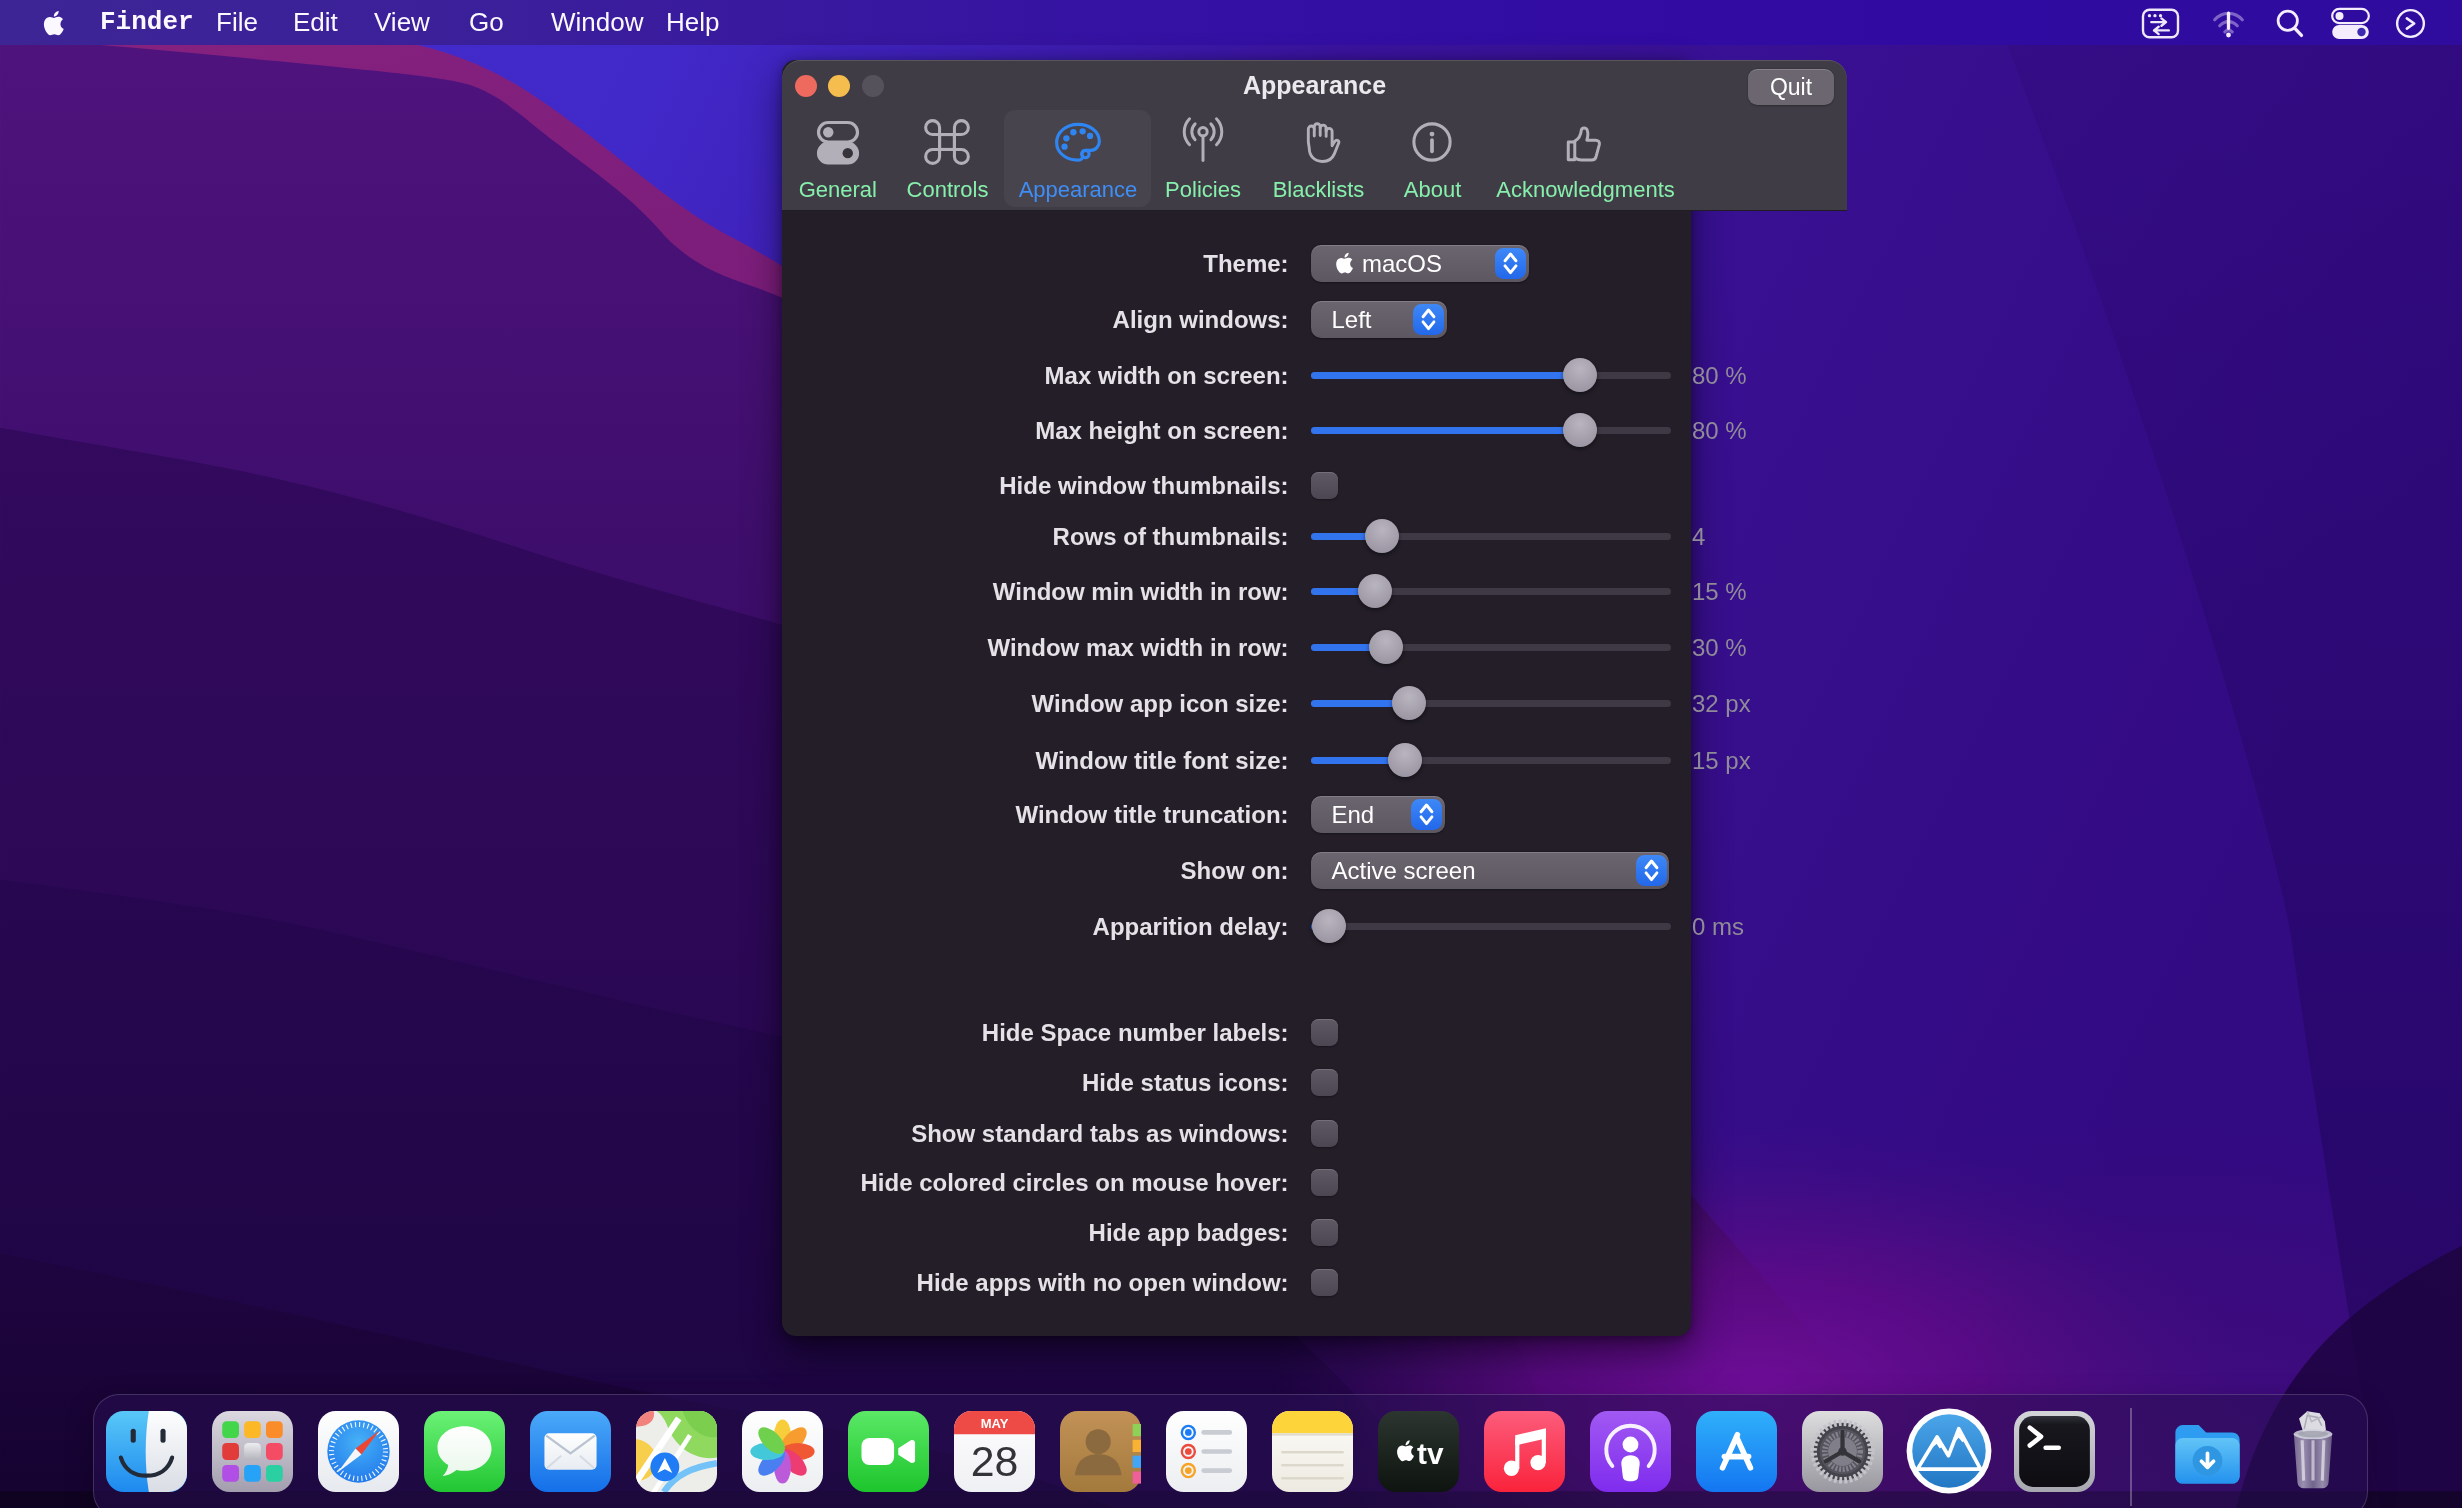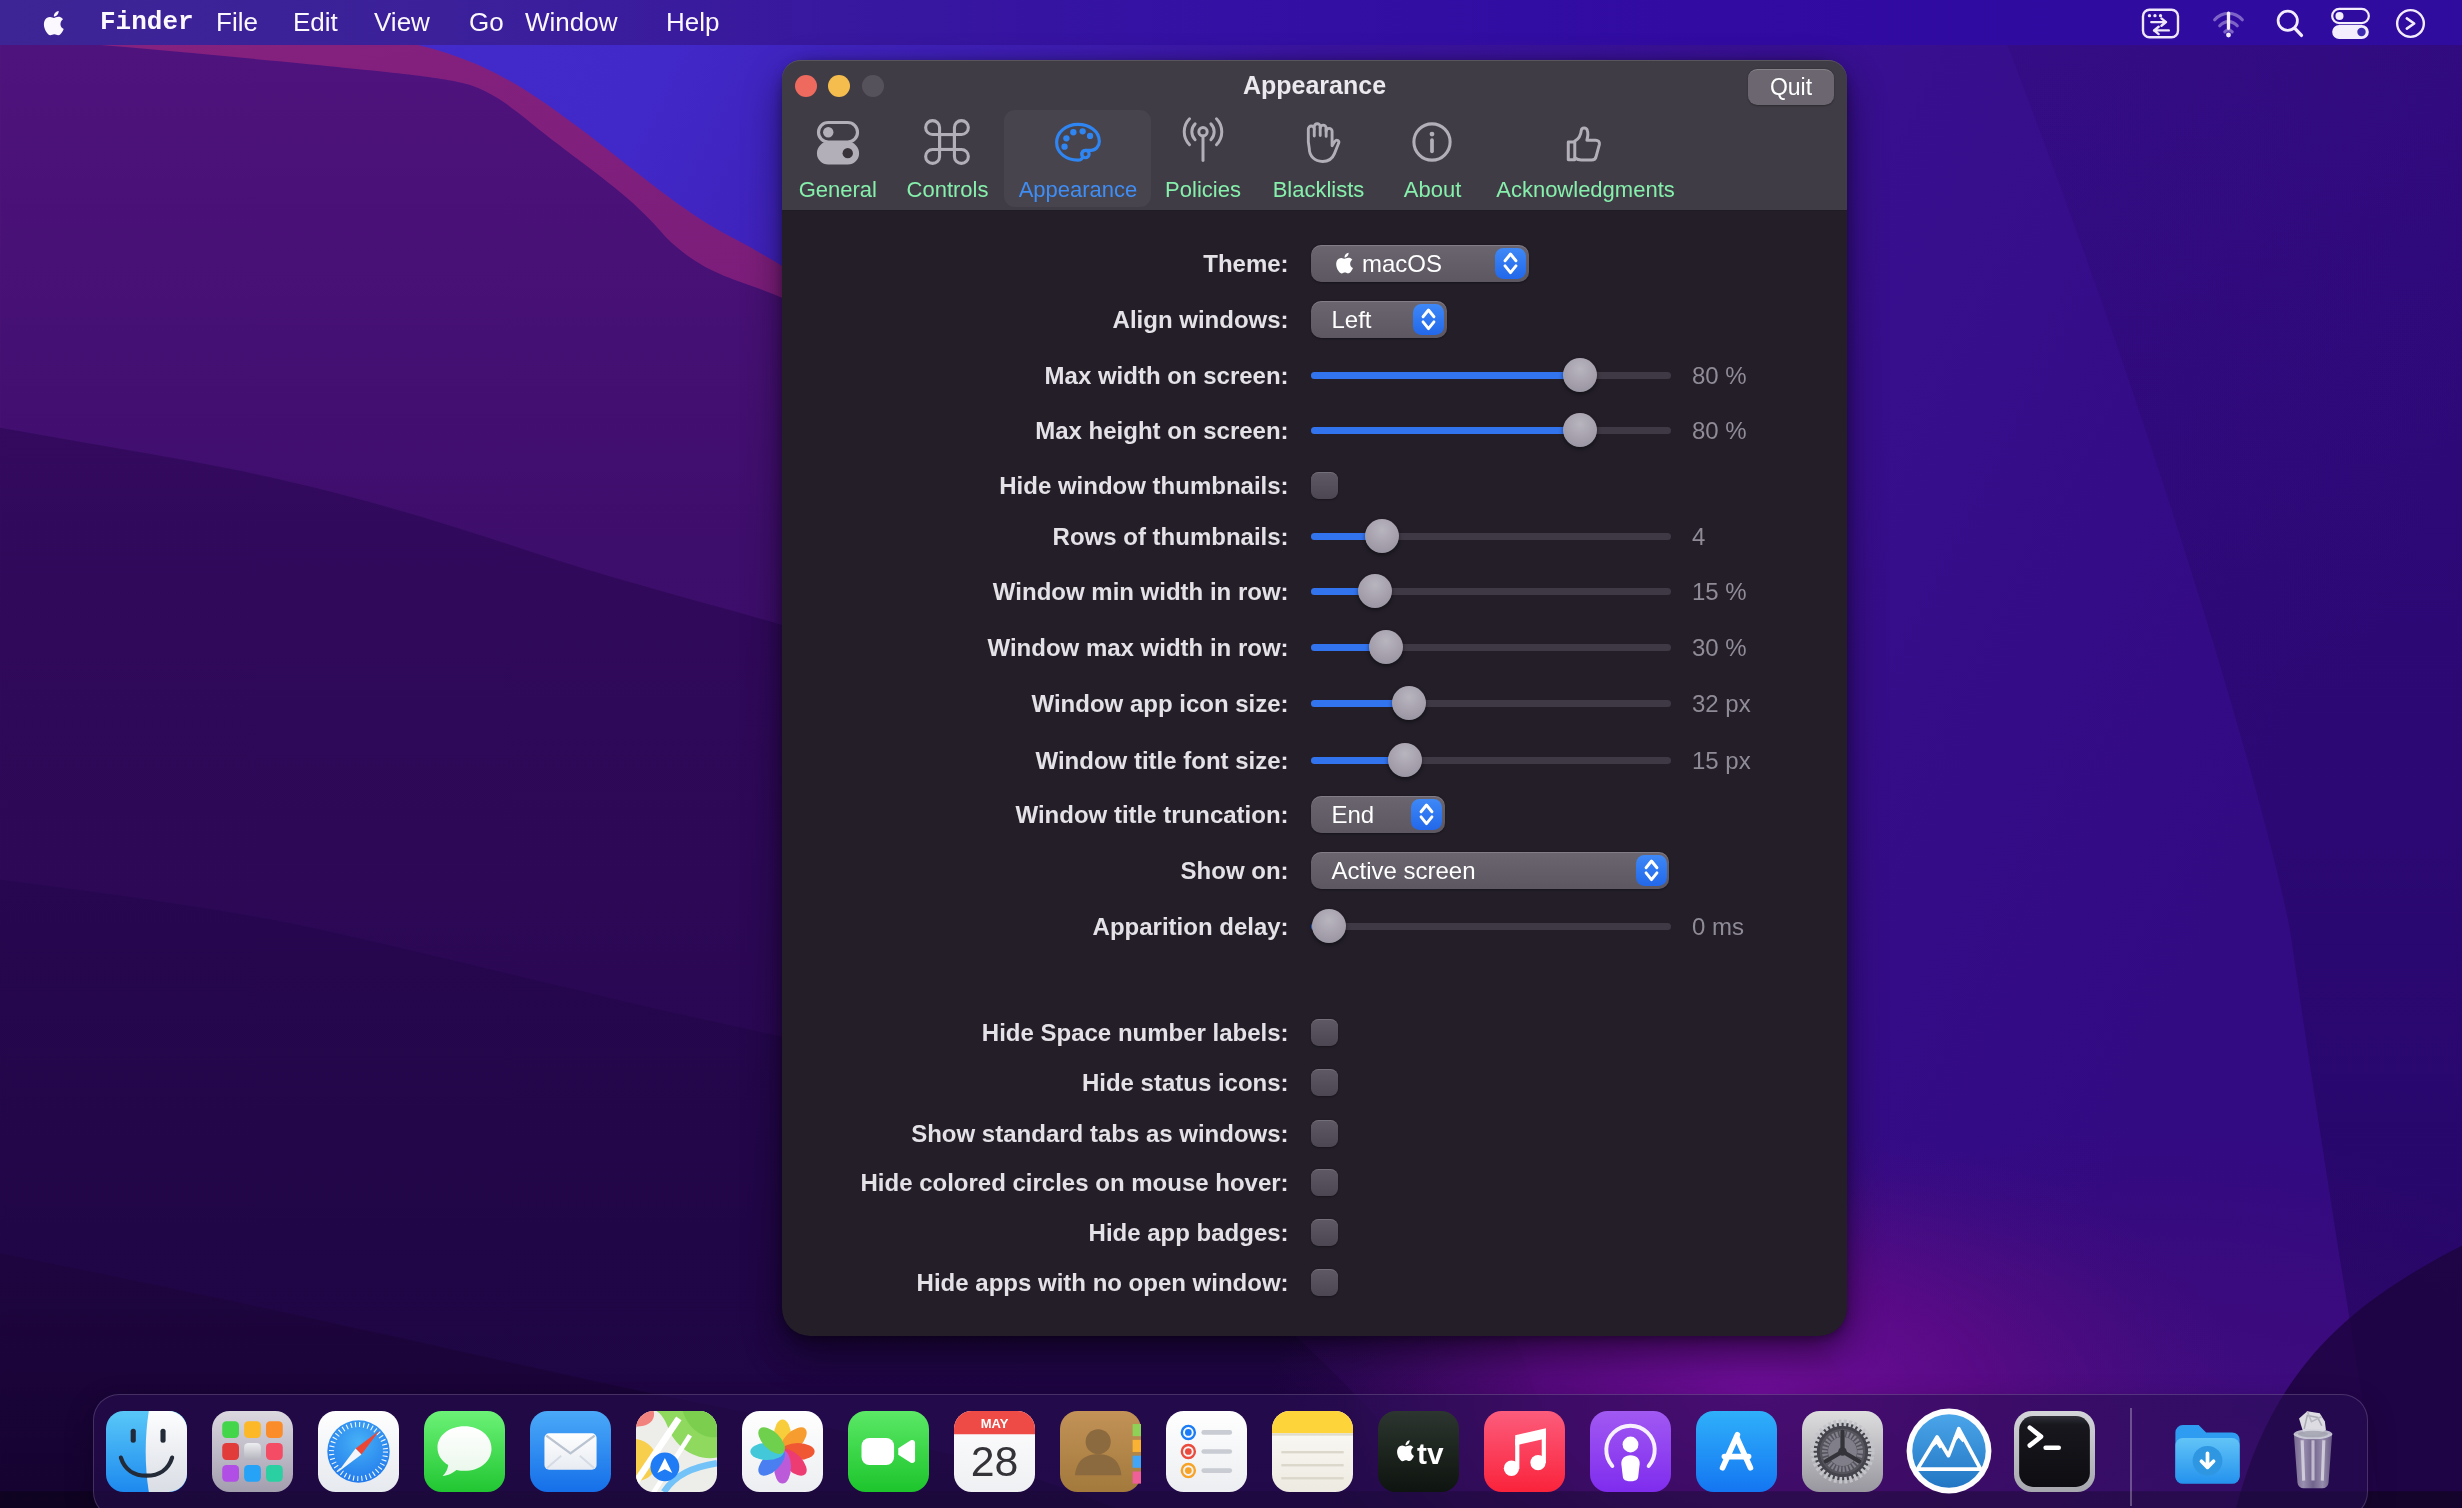--- a/index.html
+++ b/index.html
@@ -9,22 +9,22 @@
   .abs { position:absolute; }
 
   
   #menubar { position:absolute; left:0; top:0; width:2462px; height:45px;
     background:linear-gradient(90deg,#3d2595 0%,#3b209a 18%,#38189f 34%,#3410a4 50%,#310ba2 70%,#2f0b9e 100%);
     color:#f6f2fb; }
   .mi { position:absolute; top:0; height:45px; line-height:45px; font-size:26px; color:#fbf8ff; }
   .mi.b { font-weight:bold;font-family:Liberation Mono, monospace; }
 
   
-  #win { position:absolute; left:782px; top:60px; width:1065px; height:1276px;
-    border-radius:28px; background:#231e28;
+  #win { position:absolute; left:782px; top:60px; width:909px; height:1276px;
+    border-radius:14px; background:#231e28;
     box-shadow: 0 16.7px 39px rgba(0,0,0,.46), 0 2.8px 11px rgba(0,0,0,.35);
     padding-left: 11px;
   }
   #toolbar { position:absolute; left:0; top:0; width:1065px; height:151px;
     background:#403c45; border-radius:18.6px 18.6px 0 0;
     box-shadow: inset 0 0.9px 0 rgba(255,255,255,.13);
     border-bottom:1.9px solid #201c24; }
   .tl { position:absolute; top:15px; width:22px; height:22px; border-radius:50%; }
   #wtitle { position:absolute; top:11px; left:0; width:1065px; text-align:center;
     font-size:25px; font-weight:bold; color:#ebe9ee; }
@@ -140,21 +140,21 @@
 
 <div id="menubar">
   <svg class="abs" style="left:39px;top:8.4px" width="26" height="30" viewBox="0 0 28 32">
     <path fill="#fbf8ff" d="M23.1,17.0 c0,-3.3 2.7,-4.9 2.8,-5.0 c-1.5,-2.3 -3.9,-2.6 -4.8,-2.6 c-2.0,-0.2 -4.0,1.2 -5.0,1.2 c-1.0,0 -2.6,-1.2 -4.3,-1.1 c-2.2,0 -4.3,1.3 -5.4,3.3 c-2.3,4.0 -0.6,10.0 1.7,13.2 c1.1,1.6 2.4,3.4 4.1,3.3 c1.7,-0.1 2.3,-1.1 4.3,-1.1 c2.0,0 2.6,1.1 4.3,1.0 c1.8,0 2.9,-1.6 4.0,-3.2 c1.3,-1.8 1.8,-3.6 1.8,-3.7 C26.5,22.3 23.1,21.0 23.1,17.0 Z M19.8,7.2 c0.9,-1.1 1.5,-2.7 1.4,-4.2 c-1.3,0.1 -2.9,0.9 -3.8,2.0 c-0.8,1.0 -1.6,2.6 -1.4,4.1 C17.4,9.2 18.9,8.3 19.8,7.2 Z"></path>
   </svg>
   <div class="mi b" style="left:100px">Finder</div>
   <div class="mi" style="left:216px">File</div>
   <div class="mi" style="left:293px">Edit</div>
   <div class="mi" style="left:374px">View</div>
   <div class="mi" style="left:469px">Go</div>
-  <div class="mi" style="left:525px">Window</div>
+  <div class="mi" style="left:551px">Window</div>
   <div class="mi" style="left:666px">Help</div>
 
   <svg class="abs" style="left:2140px;top:5.6px" width="41" height="35" viewBox="0 0 44 38">
     <rect x="3" y="4" width="38" height="30" rx="7" fill="none" stroke="#eee8fa" stroke-width="2.6"></rect>
     <circle cx="10" cy="10.5" r="1.8" fill="#eee8fa"></circle>
         <circle cx="16" cy="10.5" r="1.8" fill="#eee8fa"></circle>
         <circle cx="22" cy="10.5" r="1.8" fill="#eee8fa"></circle>
     <path d="M12,17.5 h16 M28,17.5 l-5,-4 M28,17.5 l-5,4" stroke="#eee8fa" stroke-width="2.6" fill="none" stroke-linecap="round" stroke-linejoin="round"></path>
     <path d="M31,26.5 h-16 M15,26.5 l5,-4 M15,26.5 l5,4" stroke="#eee8fa" stroke-width="2.6" fill="none" stroke-linecap="round" stroke-linejoin="round"></path>
   </svg>

